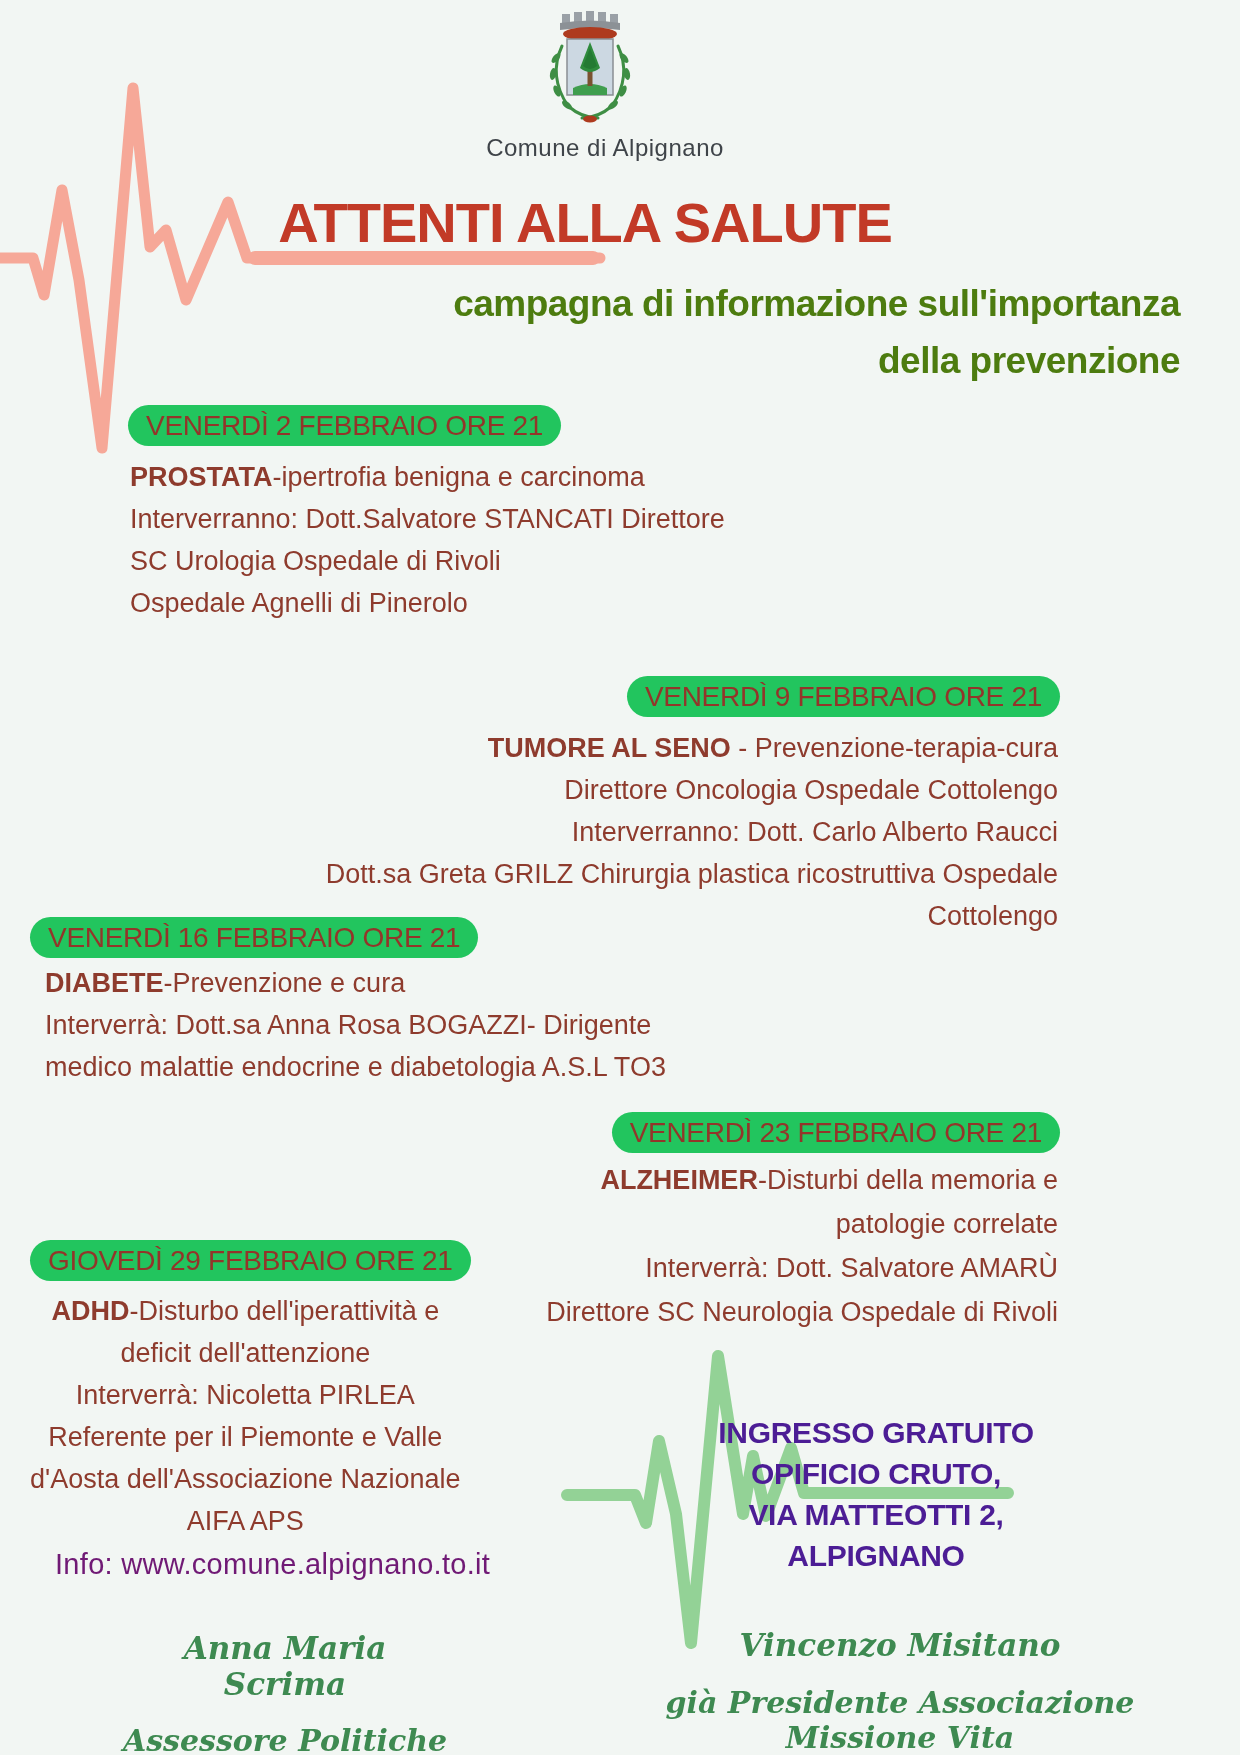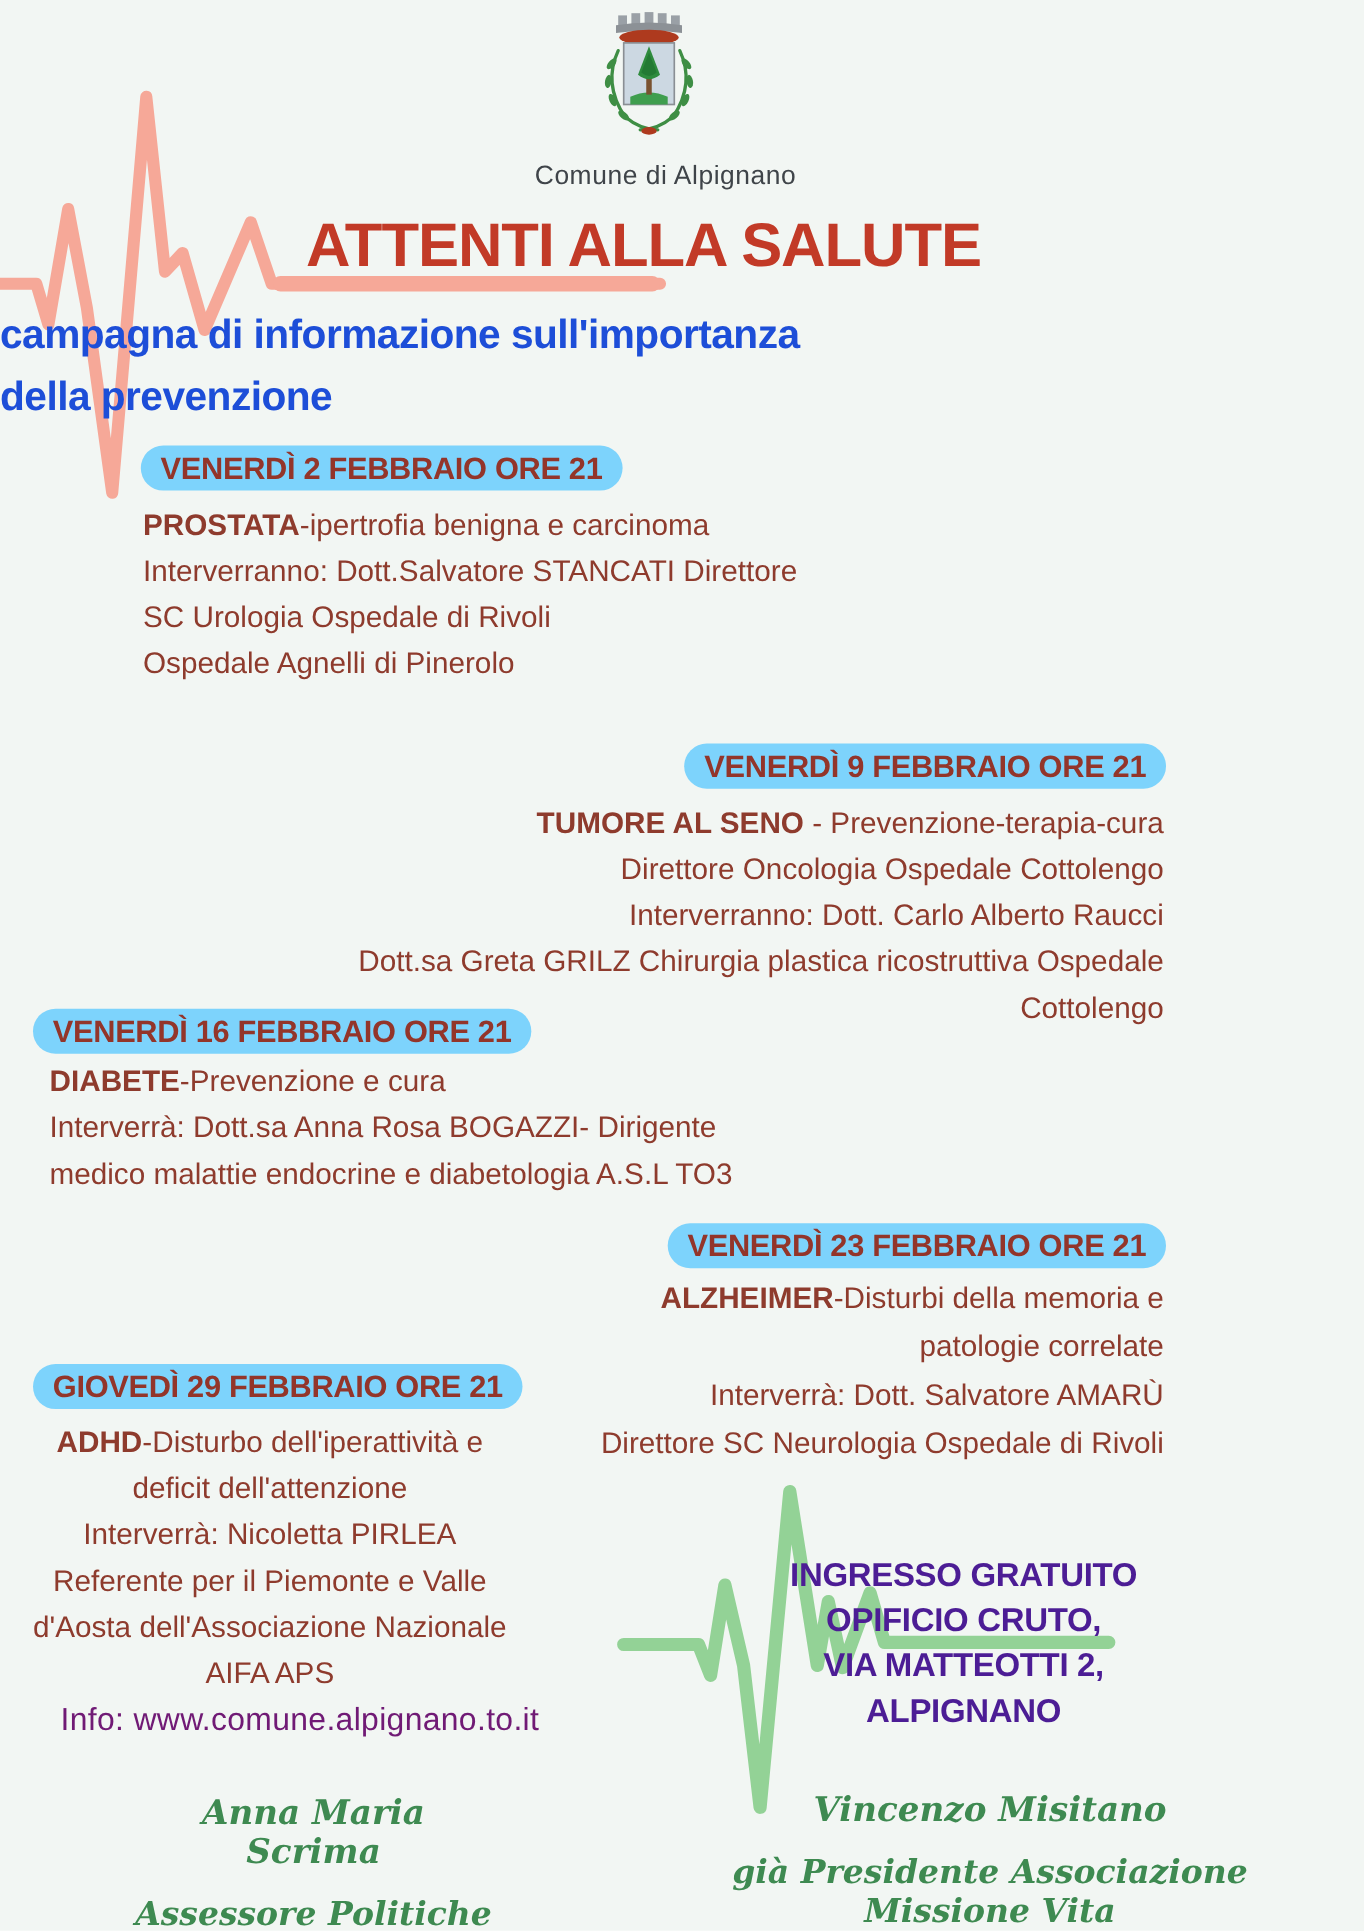--- a/index.html
+++ b/index.html
@@ -6,43 +6,43 @@
   .page{
     position:relative;
     width:1240px;height:1755px;
     background:#f2f6f3;
     overflow:hidden;
     font-family:"Liberation Sans", sans-serif;
   }
   .abs{position:absolute;}
   
   .comune{
-    left:0;top:146px;width:1210px;text-align:center;
+    left:0;top:134px;width:1210px;text-align:center;
     font-size:24px;color:#3f4449;letter-spacing:.5px;
   }
   .title{
     left:0;top:190px;width:1170px;text-align:center;
     font-size:56px;font-weight:800;color:#c23a27;letter-spacing:-1px;
   }
   .title-underline{
     left:248px;top:251px;width:352px;height:14px;
     background:#f6a898;border-radius:7px;
   }
   .subtitle{
-    left:0;width:1180px;text-align:left;
-    font-size:37px;font-weight:700;color:#1d4ed8;letter-spacing:-.5px;
+    left:0;width:1180px;text-align:right;
+    font-size:37px;font-weight:700;color:#4d7c0f;letter-spacing:-.5px;
   }
   .subtitle.l1{top:283px;}
   .subtitle.l2{top:340px;}
   
   .pill{
     display:inline-block;
-    background:#7dd3fc;border-radius:22px;
+    background:#22c55e;border-radius:22px;
     padding:0 18px;line-height:41px;height:41px;
-    font-size:28px;font-weight:700;color:#93352a;letter-spacing:-.3px;
+    font-size:28px;font-weight:400;color:#93352a;letter-spacing:-.3px;
     white-space:nowrap;
   }
   
   .evbody{font-size:27px;color:#8e3b2d;white-space:nowrap;}
   .evbody .line{line-height:42px;}
   .evbody.right{text-align:right;}
   .evbody.lh44 .line{line-height:44px;}
   .topic{font-weight:800;}
   
   .info{

